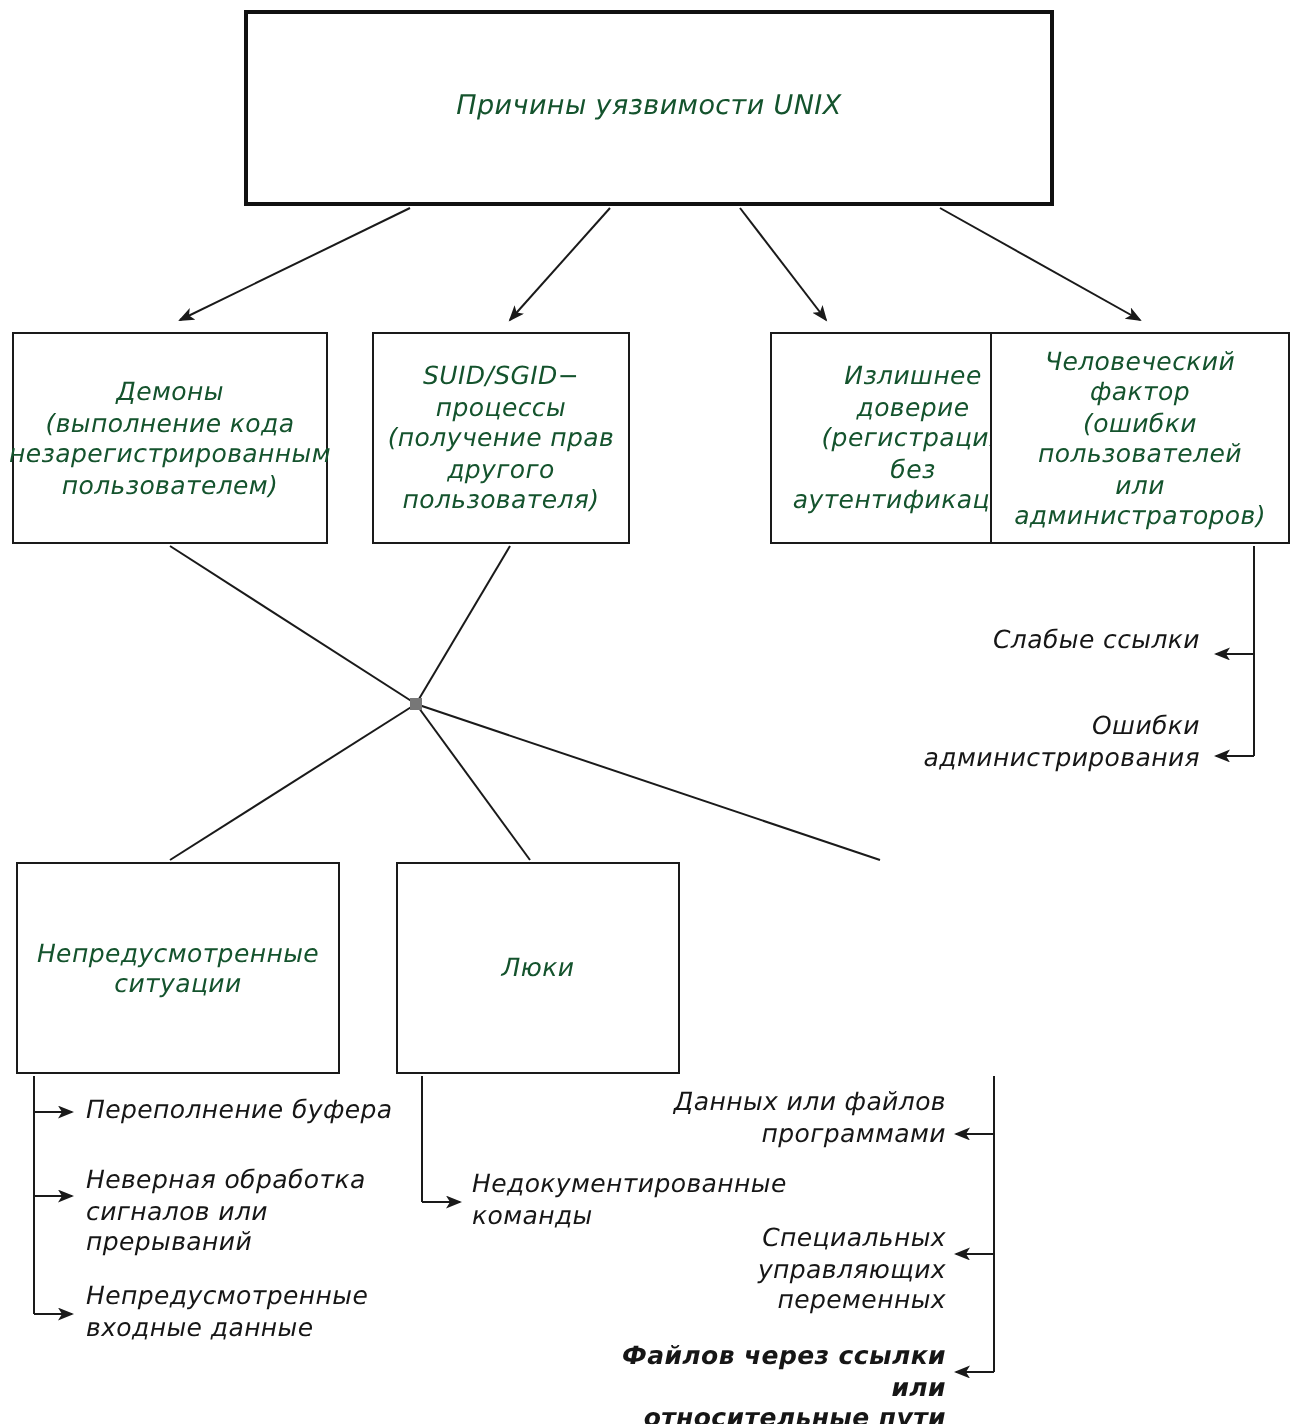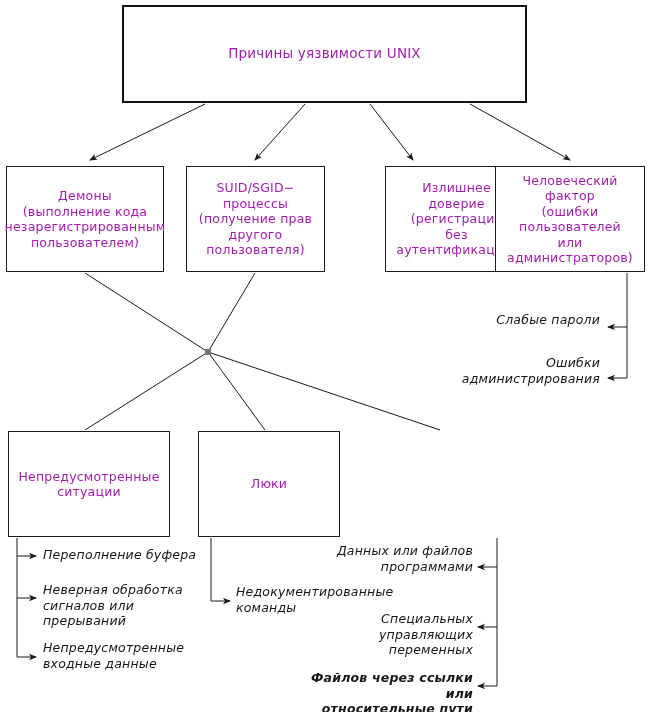--- a/index.html
+++ b/index.html
@@ -30,23 +30,24 @@
     background: #ffffff;
     display: flex;
     align-items: center;
     justify-content: center;
     text-align: center;
   }
   .node.root {
     border: 2.5px solid #111111;
   }
   .node-label {
+    font-style: italic;
     font-size: 12.5px;
     line-height: 15.5px;
-    color: #a21caf;
+    color: #14532d;
     letter-spacing: 0.2px;
     white-space: pre-line;
     padding: 2px 5px;
   }
   .node.root .node-label {
     font-size: 13.5px;
   }
   .leaf {
     position: absolute;
     font-style: italic;
@@ -115,21 +116,21 @@
     <span class="node-label">Причины уязвимости UNIX</span>
   </div>
 
   <div class="node" style="left:6px; top:166px; width:158px; height:106px;">
     <span class="node-label">Демоны
 (выполнение кода
 незарегистрированным
 пользователем)</span>
   </div>
 
-  <div class="node" style="left:186px; top:166px; width:139px; height:106px;">
+  <div class="node" style="left:186px; top:166px; width:129px; height:106px;">
     <span class="node-label">SUID/SGID−
 процессы
 (получение прав
 другого
 пользователя)</span>
   </div>
 
   <div class="node" style="left:341px; top:166px; width:143px; height:106px;margin-left:44px;">
     <span class="node-label">Излишнее
 доверие
@@ -140,21 +141,21 @@
 
   <div class="node" style="left:495px; top:166px; width:150px; height:106px;">
     <span class="node-label">Человеческий
 фактор
 (ошибки
 пользователей
 или
 администраторов)</span>
   </div>
 
-  <div class="leaf right-align" style="left:410px; top:312px; width:190px;">Слабые пароли</div>
+  <div class="leaf right-align" style="left:410px; top:312px; width:190px;">Слабые ссылки</div>
 
   <div class="leaf right-align" style="left:410px; top:355px; width:190px;">Ошибки
 администрирования</div>
 
   <div class="node" style="left:8px; top:431px; width:162px; height:106px;">
     <span class="node-label">Непредусмотренные
 ситуации</span>
   </div>
 
   <div class="node" style="left:198px; top:431px; width:142px; height:106px;align-items:center;">

